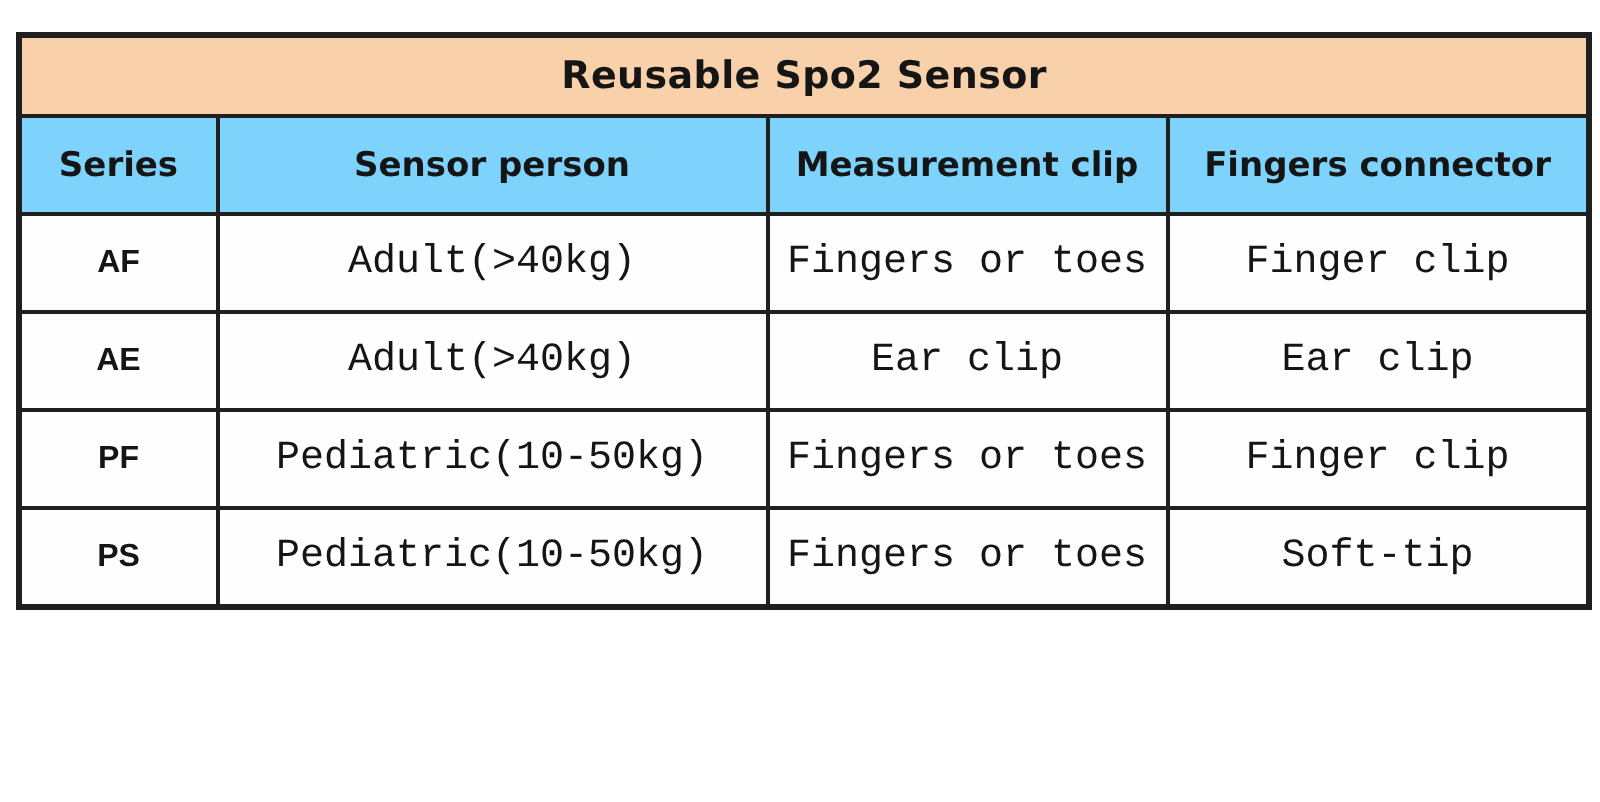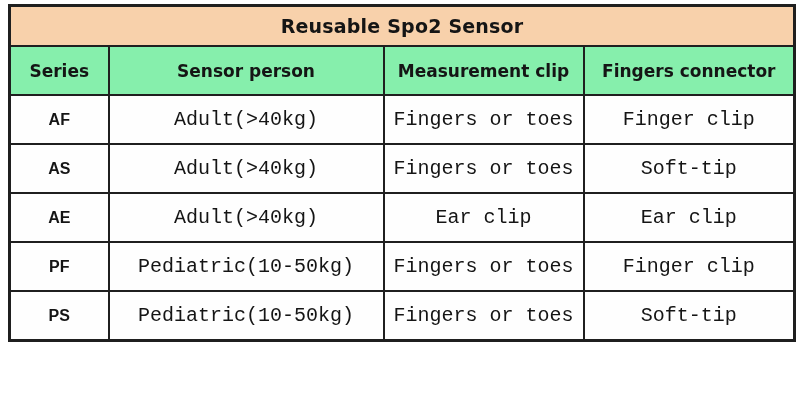--- a/index.html
+++ b/index.html
@@ -7,21 +7,21 @@
     padding: 0;
     background: #ffffff;
     width: 800px;
     height: 401px;
     font-family: "DejaVu Sans", sans-serif;
     color: #151515;
   }
   .table-wrap {
     position: absolute;
     left: 8px;
-    top: 4px;
+    top: 16px;
     border-radius: 24px;
   }
   table.spec {
     border-collapse: collapse;
     table-layout: fixed;
     width: 785px;
     background: #fefefe;
     border: 3px solid #1f1f1f;
   }
   table.spec col.c-series   { width: 99px;  }
@@ -38,21 +38,21 @@
   }
   .title-row td {
     height: 38px;
     background: #f8d1ab;
     font-size: 19px;
     font-weight: bold;
     letter-spacing: 0.2px;
   }
   .head-row th {
     height: 47px;
-    background: #86efac;
+    background: #7dd3fc;
     font-size: 17px;
     font-weight: bold;
   }
   .data-row td {
     height: 47px;
     background: #fefefe;
     font-size: 20px;
     font-weight: normal;
     font-family: Liberation Mono, monospace;
   }
@@ -84,26 +84,20 @@
         <th>Fingers connector</th>
       </tr>
 
     <tr class="data-row">
           <td class="series">AF</td>
           <td>Adult(&gt;40kg)</td>
           <td>Fingers or toes</td>
           <td>Finger clip</td>
         </tr>
         <tr class="data-row">
-          <td class="series">AS</td>
-          <td>Adult(&gt;40kg)</td>
-          <td>Fingers or toes</td>
-          <td>Soft-tip</td>
-        </tr>
-        <tr class="data-row">
           <td class="series">AE</td>
           <td>Adult(&gt;40kg)</td>
           <td>Ear clip</td>
           <td>Ear clip</td>
         </tr>
         <tr class="data-row">
           <td class="series">PF</td>
           <td>Pediatric(10-50kg)</td>
           <td>Fingers or toes</td>
           <td>Finger clip</td>

